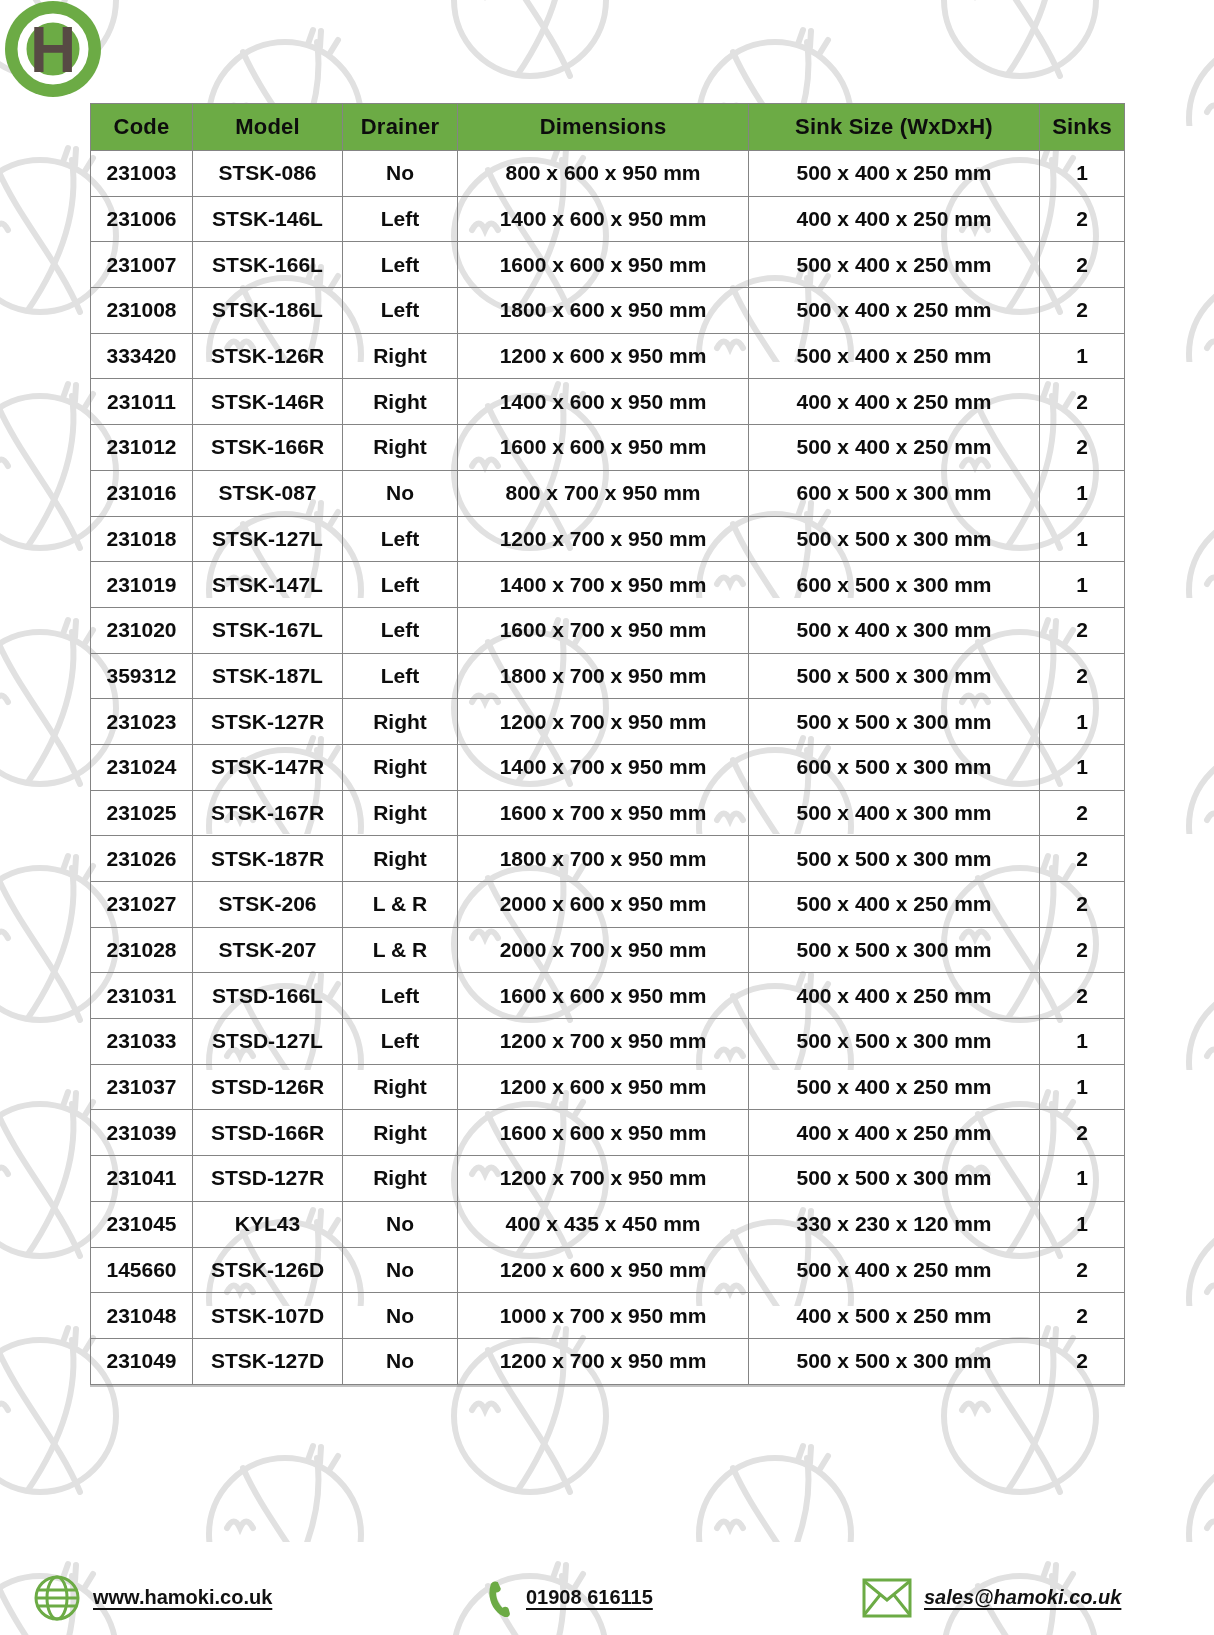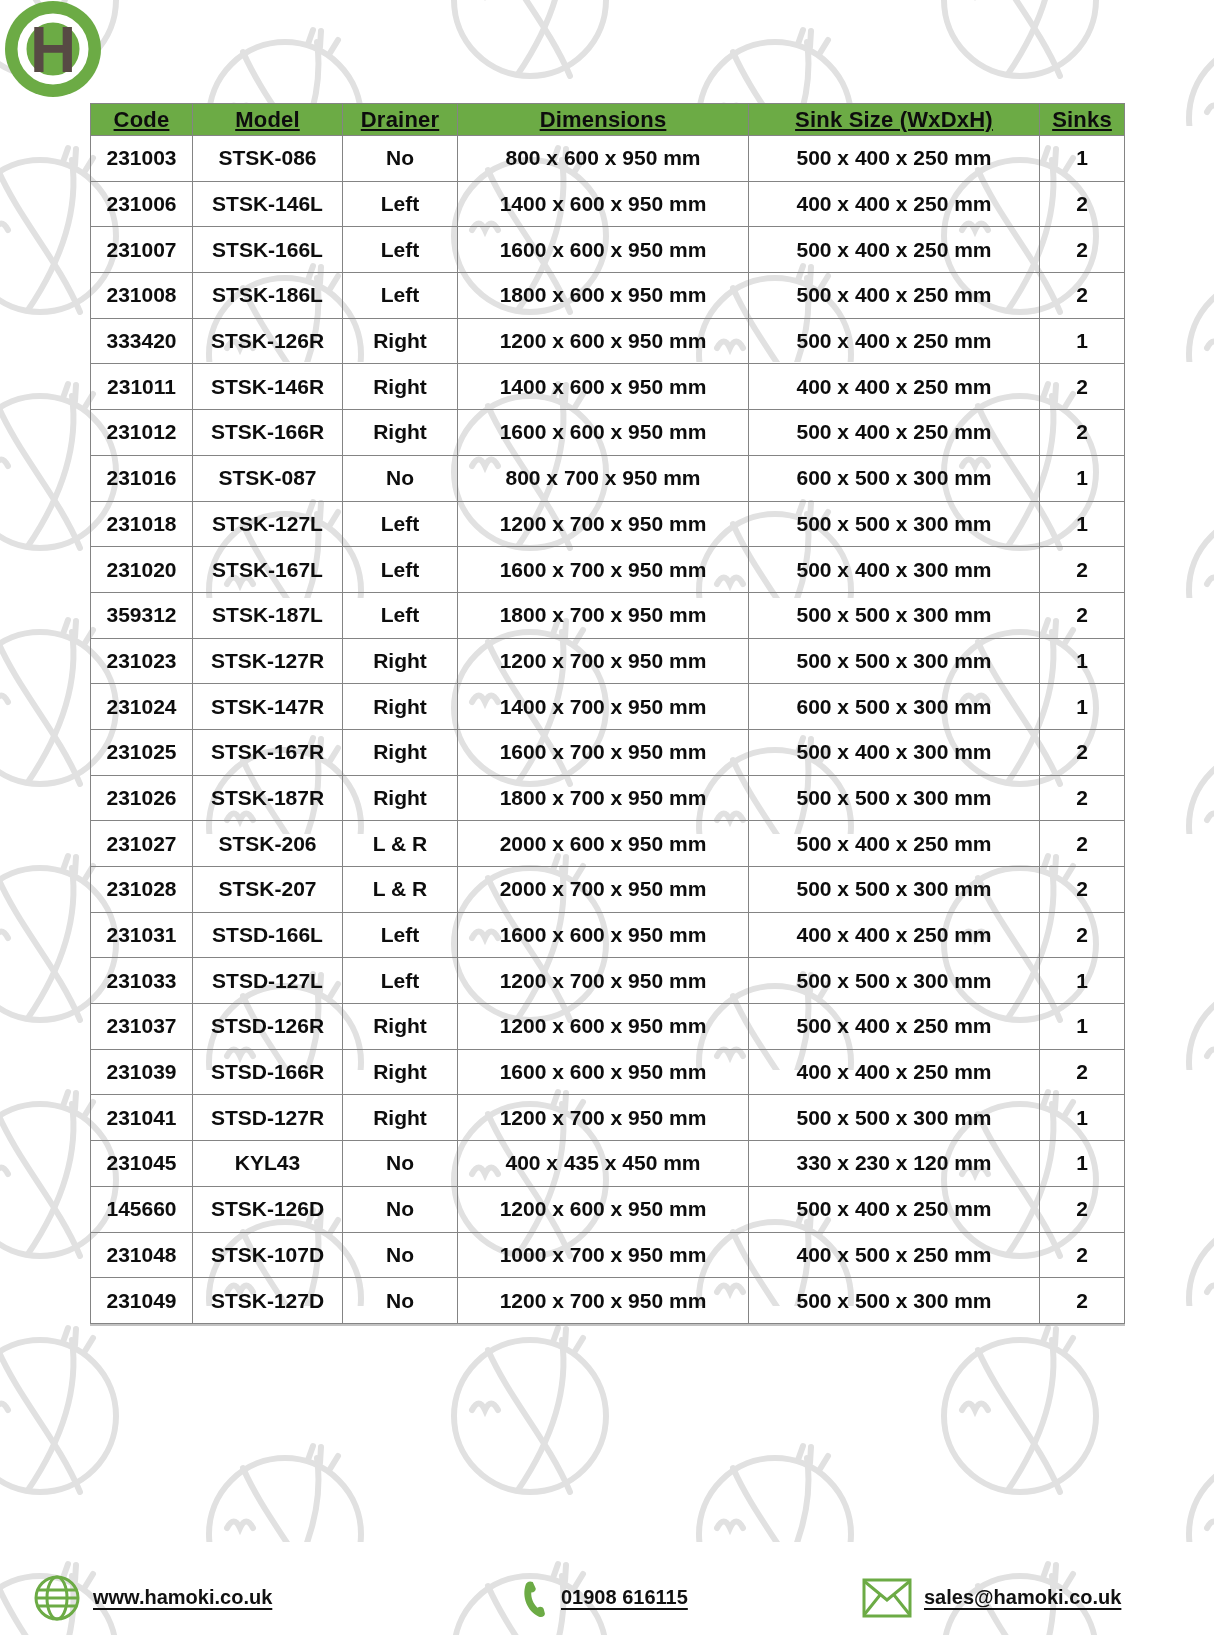--- a/index.html
+++ b/index.html
@@ -25,24 +25,23 @@
   }
   table.product-table th, table.product-table td {
     border:1px solid var(--border, #848484);
     text-align:center; vertical-align:middle;
     font-weight:700;
     color:#0d0d0d;
     background:transparent;
   }
   table.product-table th {
     background:var(--brand-green, #6CAB45);
-    height:32px;
+    height:47px;
     font-size:22px;
     letter-spacing:0.2px;
-    text-decoration:underline;
   }
   table.product-table td {
     height:45.7px;
     font-size:21px;
   }
   table.product-table { box-shadow:0 2px 0 rgba(120,120,120,0.45); }
   .col-code   { width:102px; }
   .col-model  { width:150px; }
   .col-drainer{ width:115px; }
   .col-dims   { width:291px; }
@@ -56,22 +55,22 @@
     display:flex; align-items:center; gap:12px;
   }
   .footer-item .label {
     font-size:20px; font-weight:700; color:#111;
     text-decoration:underline;
     text-decoration-thickness:2px;
     text-underline-offset:4px;
     cursor:pointer;
   }
   .fi-web   { left:33px;  }
-  .fi-phone { left:516px;gap:11px; }
-  .fi-mail  { left:862px; }
+  .fi-phone { left:481px;gap:11px; }
+  .fi-mail  { left:862px;font-style:italic; }
 </style>
 </head>
 <body>
 
 <svg class="watermark" width="1214" height="1635" viewBox="0 0 1214 1635" aria-hidden="true">
   <defs>
     <pattern id="wm" width="490" height="236" patternUnits="userSpaceOnUse" x="-80" y="-110">
       <g fill="none" stroke="#e1e1e1" stroke-width="6" stroke-linecap="round">
         <circle cx="120" cy="110" r="76"></circle>
         <path d="M152,34 C158,78 146,128 108,184"></path>
@@ -183,20 +182,28 @@
       </tr>
       <tr>
         <td>231018</td>
         <td>STSK-127L</td>
         <td>Left</td>
         <td>1200 x 700 x 950 mm</td>
         <td>500 x 500 x 300 mm</td>
         <td>1</td>
       </tr>
       <tr>
+        <td>231019</td>
+        <td>STSK-147L</td>
+        <td>Left</td>
+        <td>1400 x 700 x 950 mm</td>
+        <td>600 x 500 x 300 mm</td>
+        <td>1</td>
+      </tr>
+      <tr>
         <td>231020</td>
         <td>STSK-167L</td>
         <td>Left</td>
         <td>1600 x 700 x 950 mm</td>
         <td>500 x 400 x 300 mm</td>
         <td>2</td>
       </tr>
       <tr>
         <td>359312</td>
         <td>STSK-187L</td>

